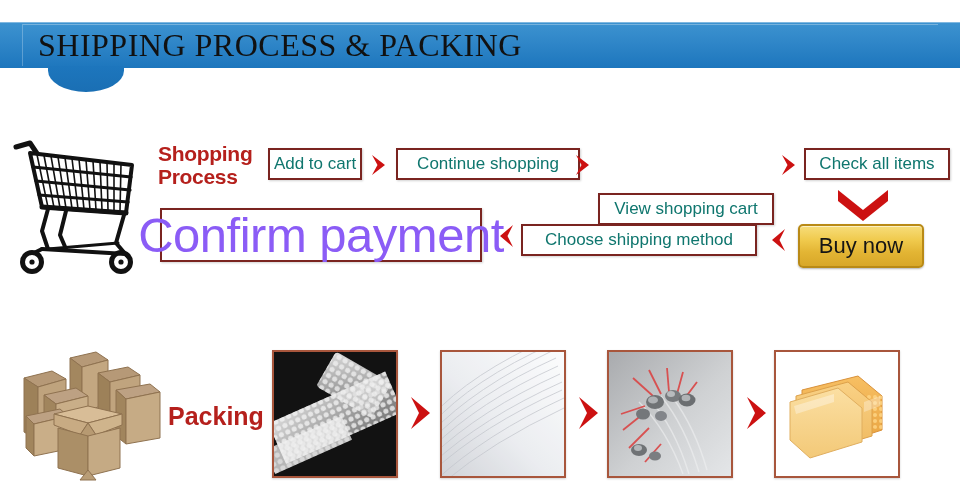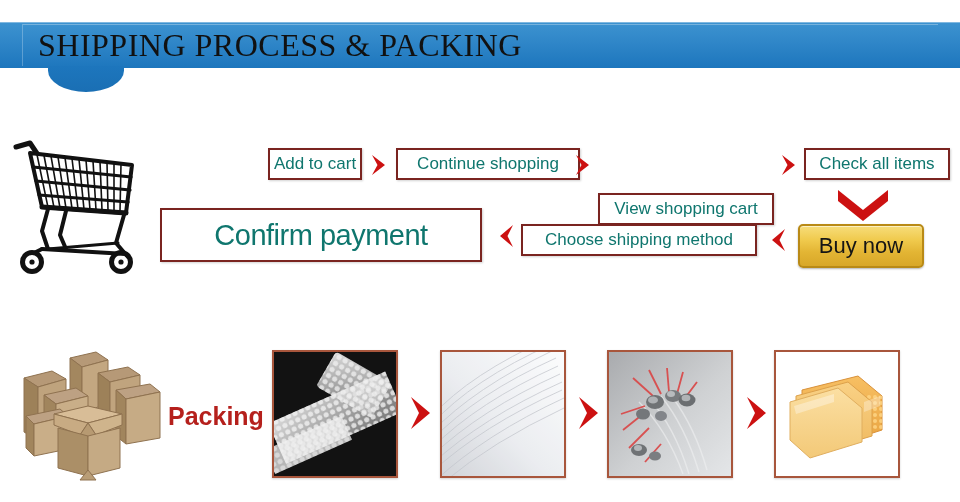--- a/index.html
+++ b/index.html
@@ -106,22 +106,22 @@
     font-family: "Liberation Sans", sans-serif;
     text-align: center;
     white-space: nowrap;
     display: flex;
     align-items: center;
     justify-content: center;
     box-shadow: 1px 1px 2px rgba(0,0,0,0.18);
   }
   .pbox-big {
     border: 2px solid #7a2420;
-    color: #0f766e;
-    font-size: 29px;
+    color: #8b5cf6;
+    font-size: 49px;
     letter-spacing: -0.5px;
   }
 
   
   .buy-btn {
     position: absolute;
     box-sizing: border-box;
     border: 2px solid #b98a16;
     border-radius: 5px;
     background: linear-gradient(to bottom, #f7dd7a 0%, #f0ca4d 35%, #e3b534 65%, #d8a728 100%);
@@ -211,20 +211,22 @@
     </g>
 
     <circle cx="24" cy="127" r="9.5" fill="none" stroke="#111111" stroke-width="5"></circle>
     <circle cx="24" cy="127" r="2.6" fill="#111111"></circle>
     <circle cx="113" cy="127" r="9.5" fill="none" stroke="#111111" stroke-width="5"></circle>
     <circle cx="113" cy="127" r="2.6" fill="#111111"></circle>
   </svg>
 </div>
 
 <div class="section-label label-shopping">
+  <div>Shopping</div>
+  <div>Process</div>
 </div>
 
 <div class="pbox" style="left:268px; top:148px; width:94px; height:32px;">
   <span>Add to cart</span>
 </div>
 
 <div class="chev" style="left:369px; top:153px;">
   <svg width="24" height="24" viewBox="0 0 24 24" aria-hidden="true">
     <path d="M3 2 L16 12 L3 22 L8.5 12 Z" fill="#cc1111"></path>
   </svg>

